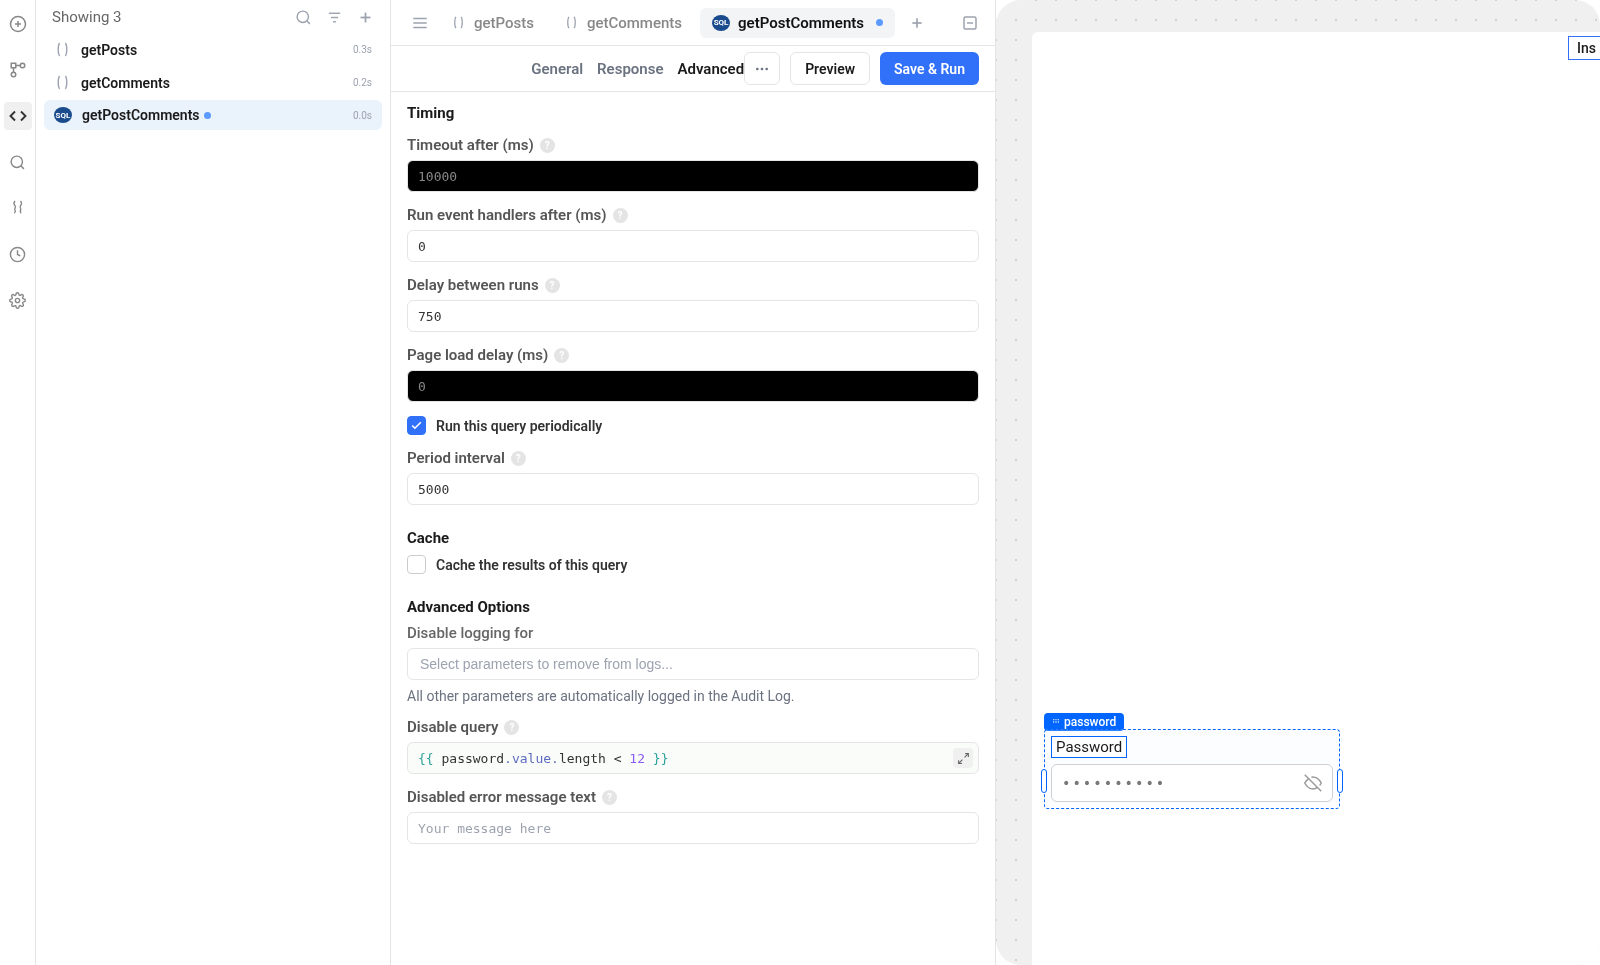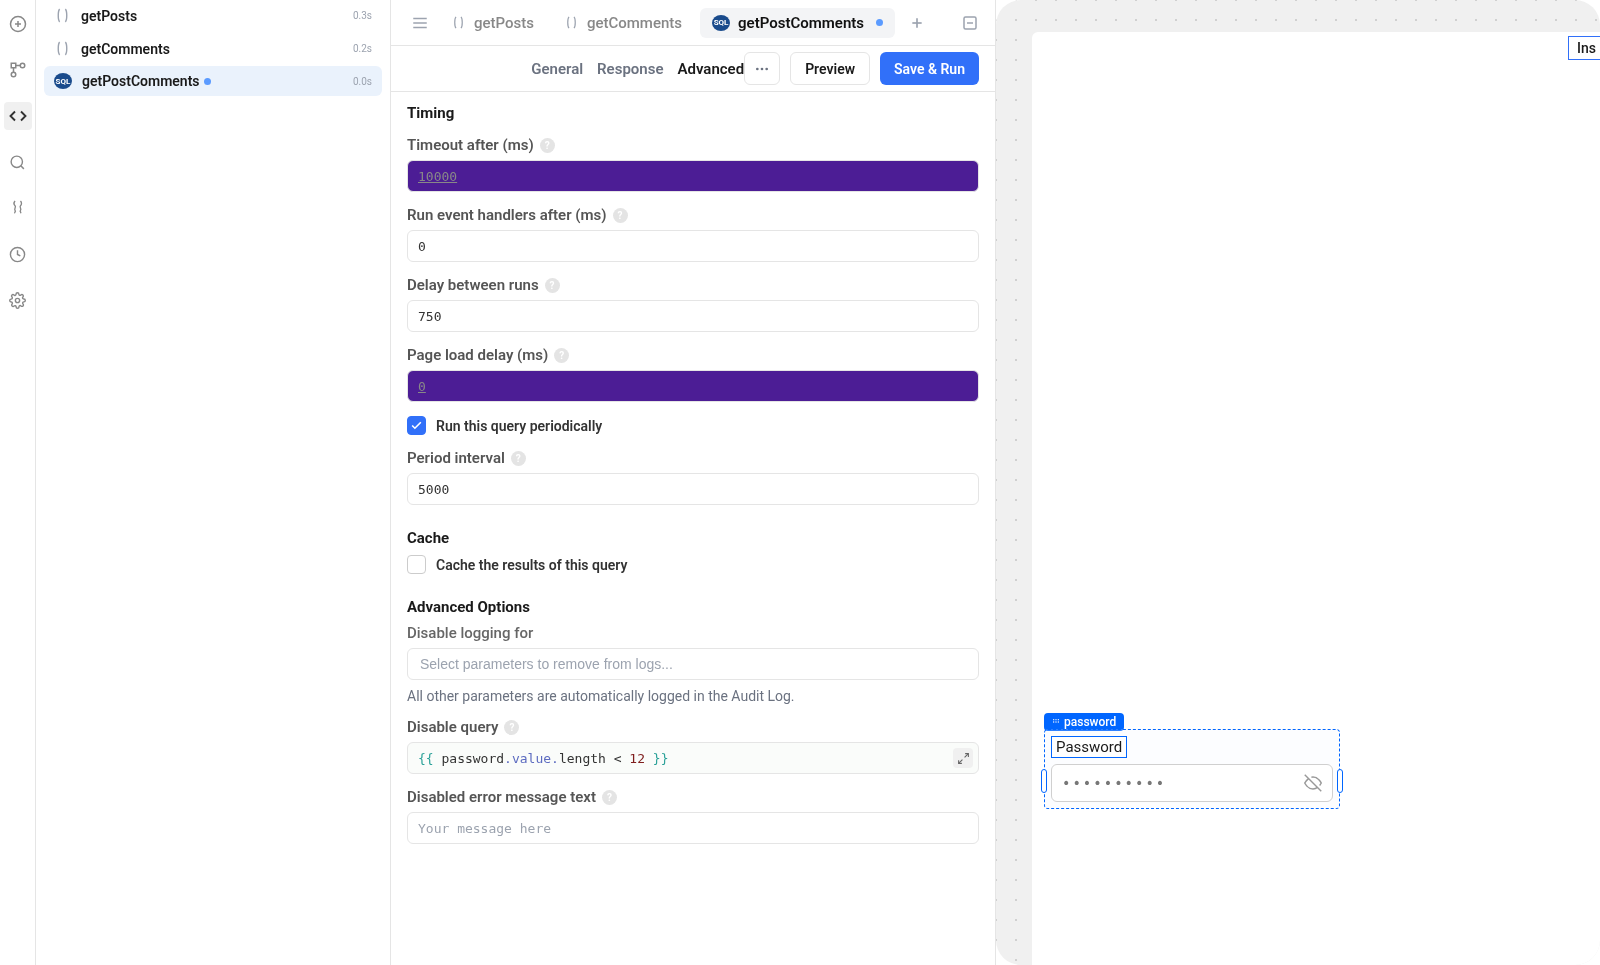--- a/index.html
+++ b/index.html
@@ -305,23 +305,22 @@
   border: 1px solid var(--border-color);
   border-radius: 6px;
   height: 32px;
   padding: 0 10px;
   font-family: 'SF Mono', Menlo, monospace;
   font-size: 13px;
   color: #333;
   background: white;
 }
 .form-input.readonly-look {
-  background: #4c1d95;
+  background: #000000;
   color: #888;
-  text-decoration: underline;
 }
 .form-input::placeholder {
   color: #9ca3af;
   font-family: 'SF Mono', Menlo, monospace;
 }
 .select-placeholder {
   color: #9ca3af;
   font-family: -apple-system, sans-serif;
 }
 .checkbox-row {
@@ -364,21 +363,21 @@
   padding: 6px 10px;
   font-family: 'SF Mono', Menlo, monospace;
   font-size: 13px;
   background: #fafcfa;
   display: flex;
   align-items: center;
 }
 .tok-brace { color: #2aa198; }
 .tok-base { color: #333; }
 .tok-attr { color: #5c6bc0; }
-.tok-num { color: #7f1d1d; }
+.tok-num { color: #8b5cf6; }
 .expand-icon {
   position: absolute;
   right: 6px;
   top: 50%;
   transform: translateY(-50%);
   background: #f0f0f0;
   border-radius: 4px;
   width: 20px;
   height: 20px;
   display:flex;align-items:center;justify-content:center;
@@ -531,20 +530,44 @@
     </div>
     <div class="rail-icon cp">
       <svg width="17" height="17" viewBox="0 0 24 24" fill="none" stroke="currentColor" stroke-width="2">
           <circle cx="12" cy="12" r="3"></circle>
           <path d="M19.4 15a1.65 1.65 0 0 0 .33 1.82l.06.06a2 2 0 1 1-2.83 2.83l-.06-.06a1.65 1.65 0 0 0-1.82-.33 1.65 1.65 0 0 0-1 1.51V21a2 2 0 1 1-4 0v-.09a1.65 1.65 0 0 0-1-1.51 1.65 1.65 0 0 0-1.82.33l-.06.06a2 2 0 1 1-2.83-2.83l.06-.06A1.65 1.65 0 0 0 4.6 15a1.65 1.65 0 0 0-1.51-1H3a2 2 0 1 1 0-4h.09c.66 0 1.25-.39 1.51-1a1.65 1.65 0 0 0-.33-1.82l-.06-.06a2 2 0 1 1 2.83-2.83l.06.06c.5.5 1.24.63 1.82.33.58-.24 1-.81 1-1.51V3a2 2 0 1 1 4 0v.09c0 .66.39 1.25 1 1.51.58.3 1.32.17 1.82-.33l.06-.06a2 2 0 1 1 2.83 2.83l-.06.06c-.5.5-.63 1.24-.33 1.82.24.58.81 1 1.51 1H21a2 2 0 1 1 0 4h-.09c-.66 0-1.25.39-1.51 1z"></path>
         </svg>
     </div>
   </div>
 
   <div class="code-panel">
+    <div class="list-toolbar">
+      <span class="showing-text">Showing 3</span>
+      <div class="toolbar-icons">
+        <span class="cp">
+          <svg width="17" height="17" viewBox="0 0 24 24" fill="none" stroke="currentColor" stroke-width="2">
+              <circle cx="11" cy="11" r="8"></circle>
+              <line x1="21" y1="21" x2="16.65" y2="16.65"></line>
+            </svg>
+        </span>
+        <span class="cp">
+          <svg width="17" height="17" viewBox="0 0 24 24" fill="none" stroke="currentColor" stroke-width="2">
+              <line x1="4" y1="6" x2="20" y2="6"></line>
+              <line x1="7" y1="12" x2="17" y2="12"></line>
+              <line x1="10" y1="18" x2="14" y2="18"></line>
+            </svg>
+        </span>
+        <span class="cp">
+          <svg width="17" height="17" viewBox="0 0 24 24" fill="none" stroke="currentColor" stroke-width="2.5">
+              <line x1="12" y1="5" x2="12" y2="19"></line>
+              <line x1="5" y1="12" x2="19" y2="12"></line>
+            </svg>
+        </span>
+      </div>
+    </div>
     <div class="query-list">
       <div class="query-item">
         <div class="query-left">
           <span class="query-icon-brackets">
             <svg width="17" height="17" viewBox="0 0 24 24" fill="none" stroke="currentColor" stroke-width="2">
                 <path d="M8 3c-2 2-2 5-2 9s0 7 2 9M16 3c2 2 2 5 2 9s0 7-2 9"></path>
               </svg>
           </span>
           <span class="query-name">getPosts</span>
         </div>

